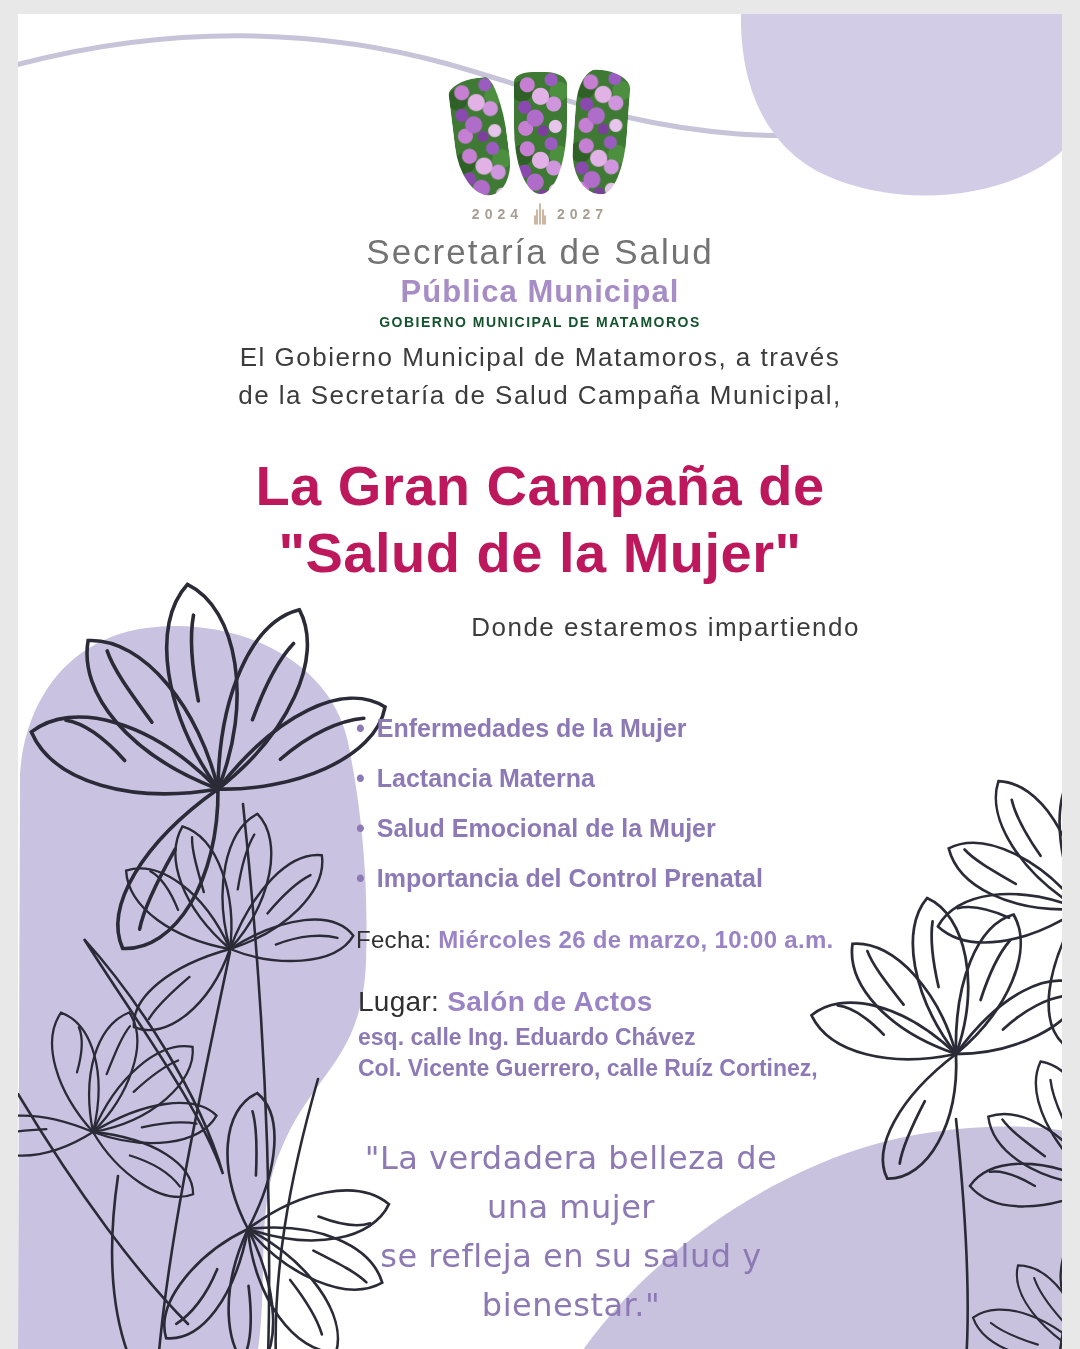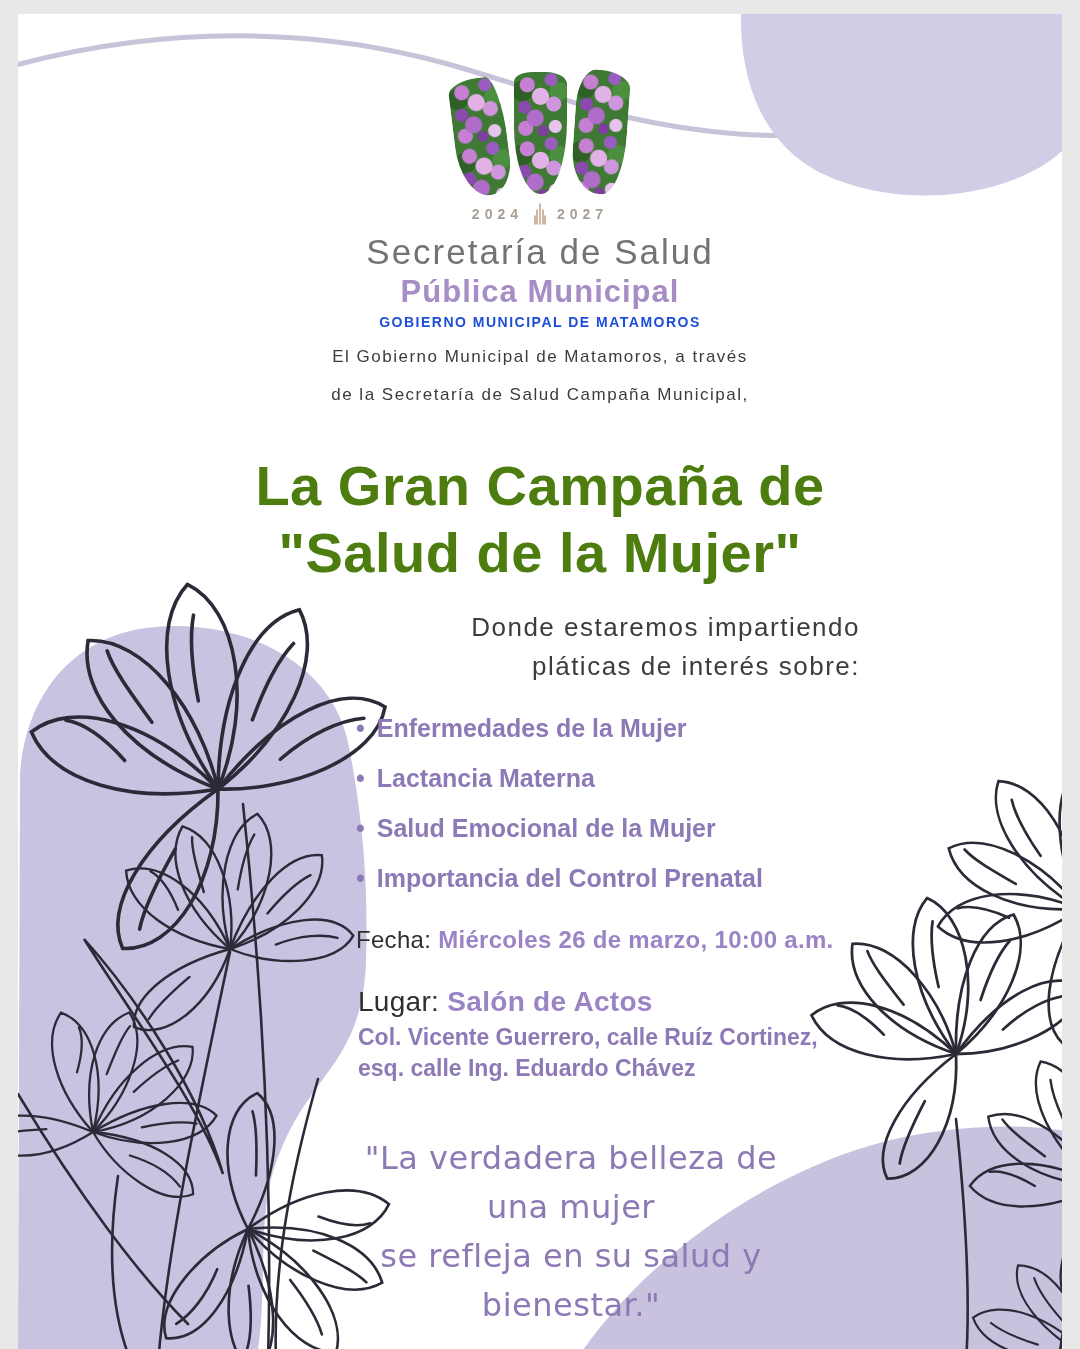--- a/index.html
+++ b/index.html
@@ -82,48 +82,48 @@
     margin-top: 2px;
     font-size: 31px;
     font-weight: bold;
     color: #a78dc5;
     letter-spacing: 1px;
   }
   .logo-line3 {
     margin-top: 4px;
     font-size: 14px;
     font-weight: bold;
-    color: #1d4ed8;
+    color: #14532d;
     letter-spacing: 1.5px;
   }
   
   .content { position: absolute; inset: 0; z-index: 2; }
   .intro {
     position: absolute;
     top: 324px;
     left: 50%;
     transform: translateX(-50%);
     width: 720px;
     text-align: center;
-    font-size: 17px;
+    font-size: 26px;
     line-height: 38px;
     letter-spacing: 1.5px;
     color: #3c3c3c;
   }
   .main-title {
     position: absolute;
     top: 438px;
     left: 50%;
     transform: translateX(-50%);
     width: 100%;
     text-align: center;
     font-size: 56px;
     line-height: 67px;
     font-weight: bold;
-    color: #4d7c0f;
+    color: #be185d;
     letter-spacing: 0.5px;
   }
   .topics-intro {
     position: absolute;
     top: 594px;
     left: 50%;
     transform: translateX(-50%);
     width: 640px;
     text-align: right;
     font-size: 26px;
@@ -276,21 +276,20 @@
       <div>de la Secretaría de Salud Campaña Municipal,</div>
     </div>
 
     <div class="main-title">
       <div>La Gran Campaña de</div>
       <div>"Salud de la Mujer"</div>
     </div>
 
     <div class="topics-intro">
       <div>Donde estaremos impartiendo</div>
-      <div>pláticas de interés sobre:</div>
     </div>
 
     <ul class="topics">
       <li>
         <span class="dot">•</span>
         <span>Enfermedades de la Mujer</span>
       </li>
       <li>
         <span class="dot">•</span>
         <span>Lactancia Materna</span>
@@ -309,22 +308,22 @@
       <span>Fecha:</span>
       <span class="value">Miércoles 26 de marzo, 10:00 a.m.</span>
     </div>
 
     <div class="lugar-line">
       <span>Lugar:</span>
       <span class="value">Salón de Actos</span>
     </div>
 
     <div class="address">
+      <div>esq. calle Ing. Eduardo Chávez</div>
       <div>Col. Vicente Guerrero, calle Ruíz Cortinez,</div>
-      <div>esq. calle Ing. Eduardo Chávez</div>
     </div>
 
     <div class="quote">
       <div>"La verdadera belleza de una mujer</div>
       <div>se refleja en su salud y bienestar."</div>
     </div>
 
   </div>
 </div>
 

